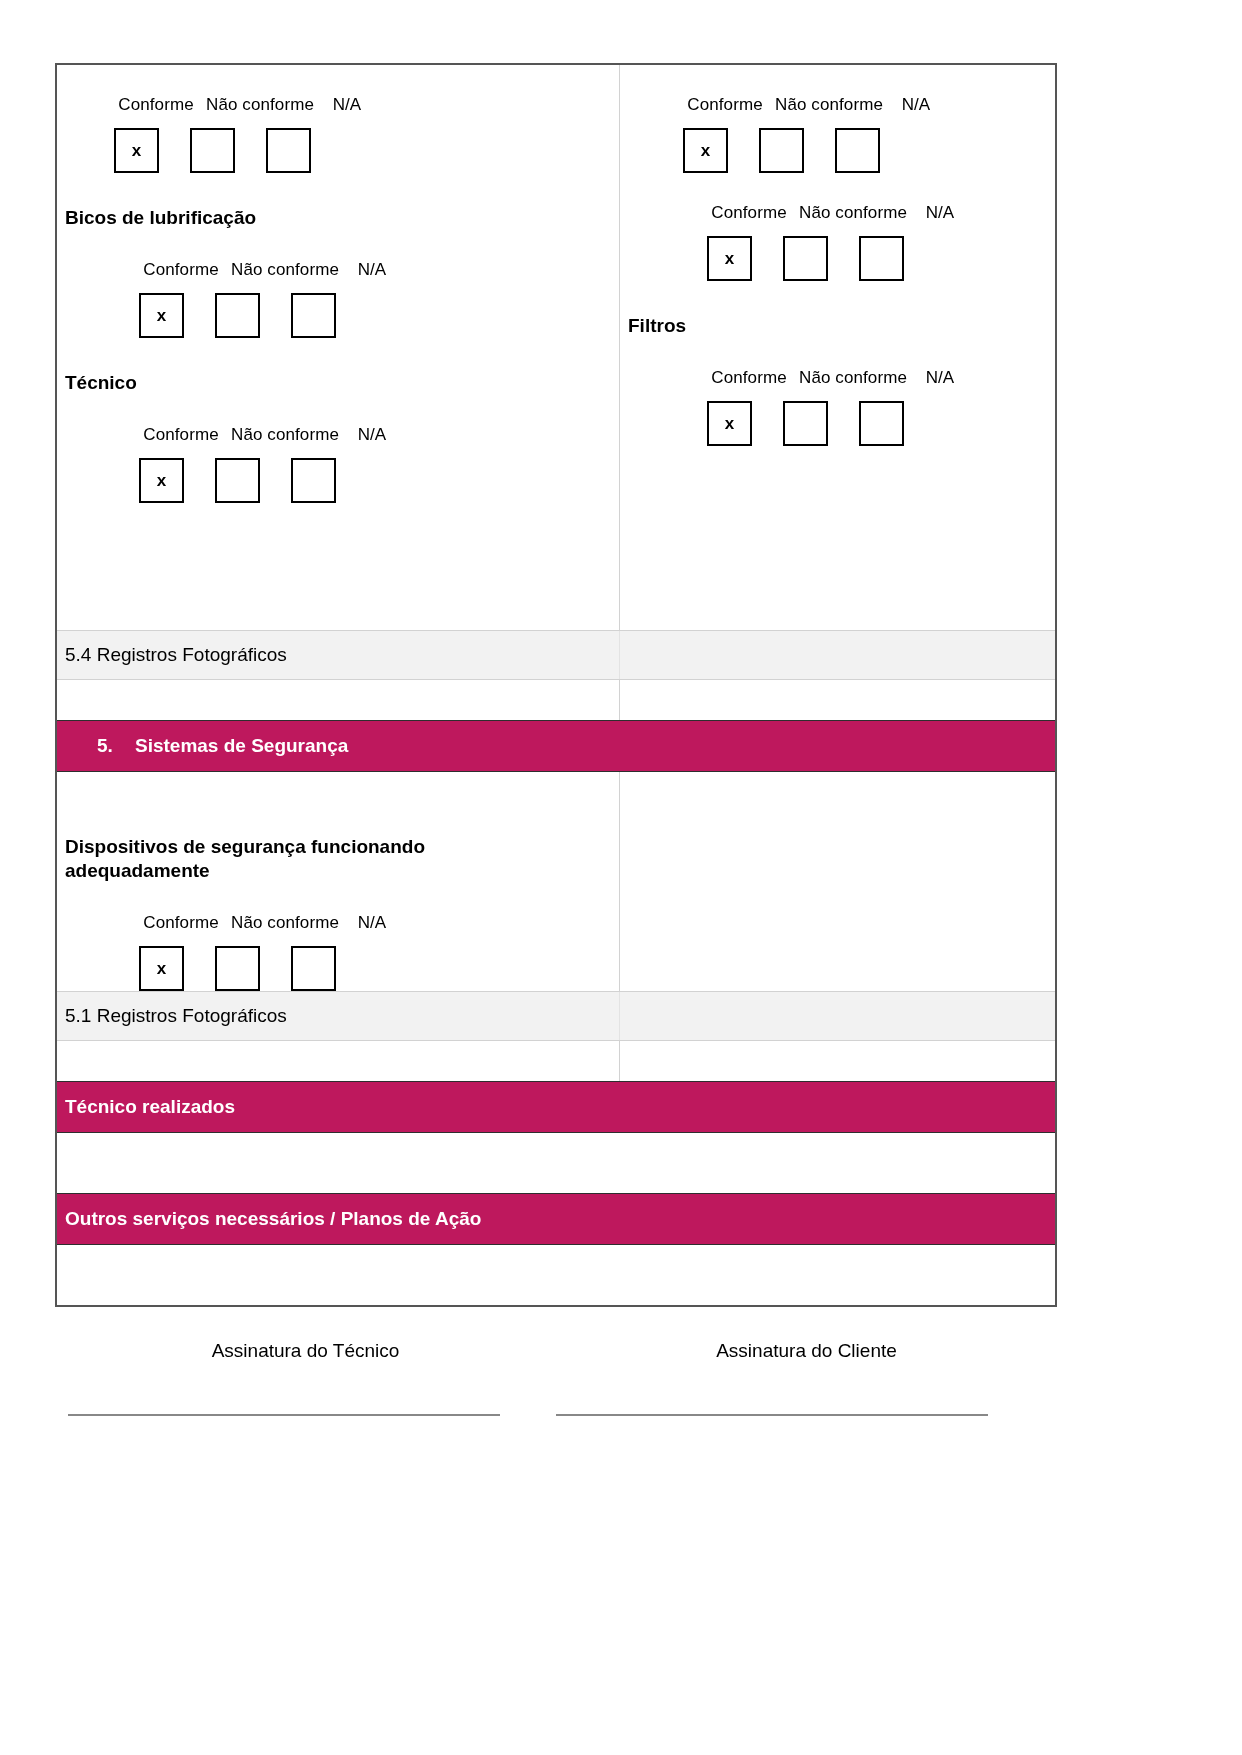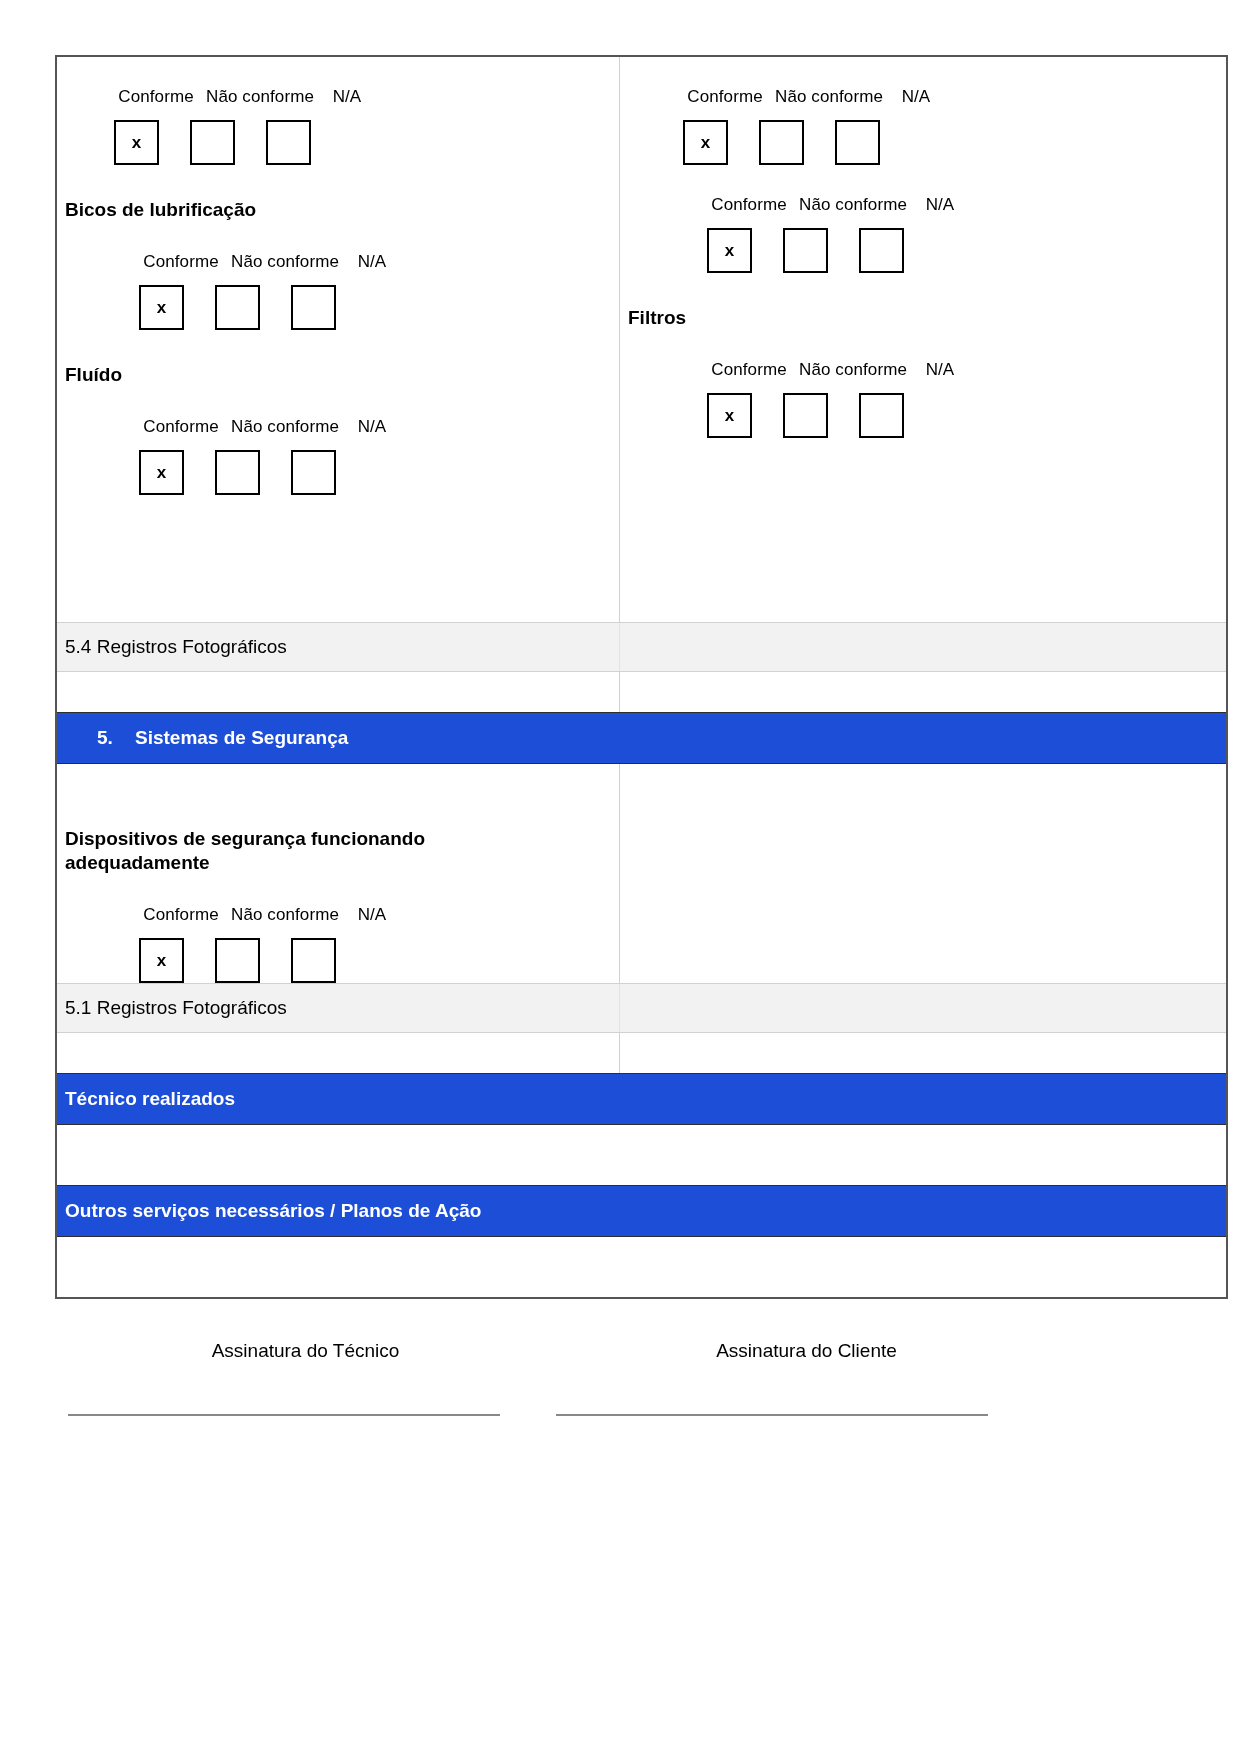--- a/index.html
+++ b/index.html
@@ -10,22 +10,22 @@
     background: #ffffff;
     font-family: "Liberation Sans", sans-serif;
     color: #000000;
     position: relative;
   }
 
   
   .sheet {
     position: absolute;
     left: 55px;
-    top: 55px;
-    width: 1173px;
+    top: 63px;
+    width: 1002px;
     border: 2px solid #555555;
     background: #ffffff;
   }
 
   
   .band {
     display: flex;
     width: 100%;
   }
   .band > .col-left {
@@ -111,21 +111,21 @@
   }
   .emptyrow .er-left {
     width: 563px;
     flex: 0 0 563px;
     border-right: 1px solid #d2d2d2;
   }
   .emptyrow .er-right { flex: 1 1 auto; }
 
   
   .darkbar {
-    background: #1d4ed8;
+    background: #be185d;
     color: #ffffff;
     font-size: 19px;
     font-weight: bold;
     padding: 14px 0 14px 8px;
     border-top: 1px solid #2e2e2e;
     border-bottom: 1px solid #2e2e2e;
     width: 100%;
   }
   .darkbar.numbered { padding-left: 40px; }
   .darkbar .num { display: inline-block; width: 38px; }
@@ -196,21 +196,21 @@
         <div class="check-labels">
           <span class="lbl-conforme">Conforme</span><span class="lbl-nao">Não conforme</span><span class="lbl-na">N/A</span>
         </div>
         <div class="check-boxes">
           <div class="cbox">x</div>
           <div class="cbox"></div>
           <div class="cbox"></div>
         </div>
       </div>
 
-      <div class="item-title">Fluído</div>
+      <div class="item-title">Técnico</div>
       <div class="check-group indent-b">
         <div class="check-labels">
           <span class="lbl-conforme">Conforme</span><span class="lbl-nao">Não conforme</span><span class="lbl-na">N/A</span>
         </div>
         <div class="check-boxes">
           <div class="cbox">x</div>
           <div class="cbox"></div>
           <div class="cbox"></div>
         </div>
       </div>

